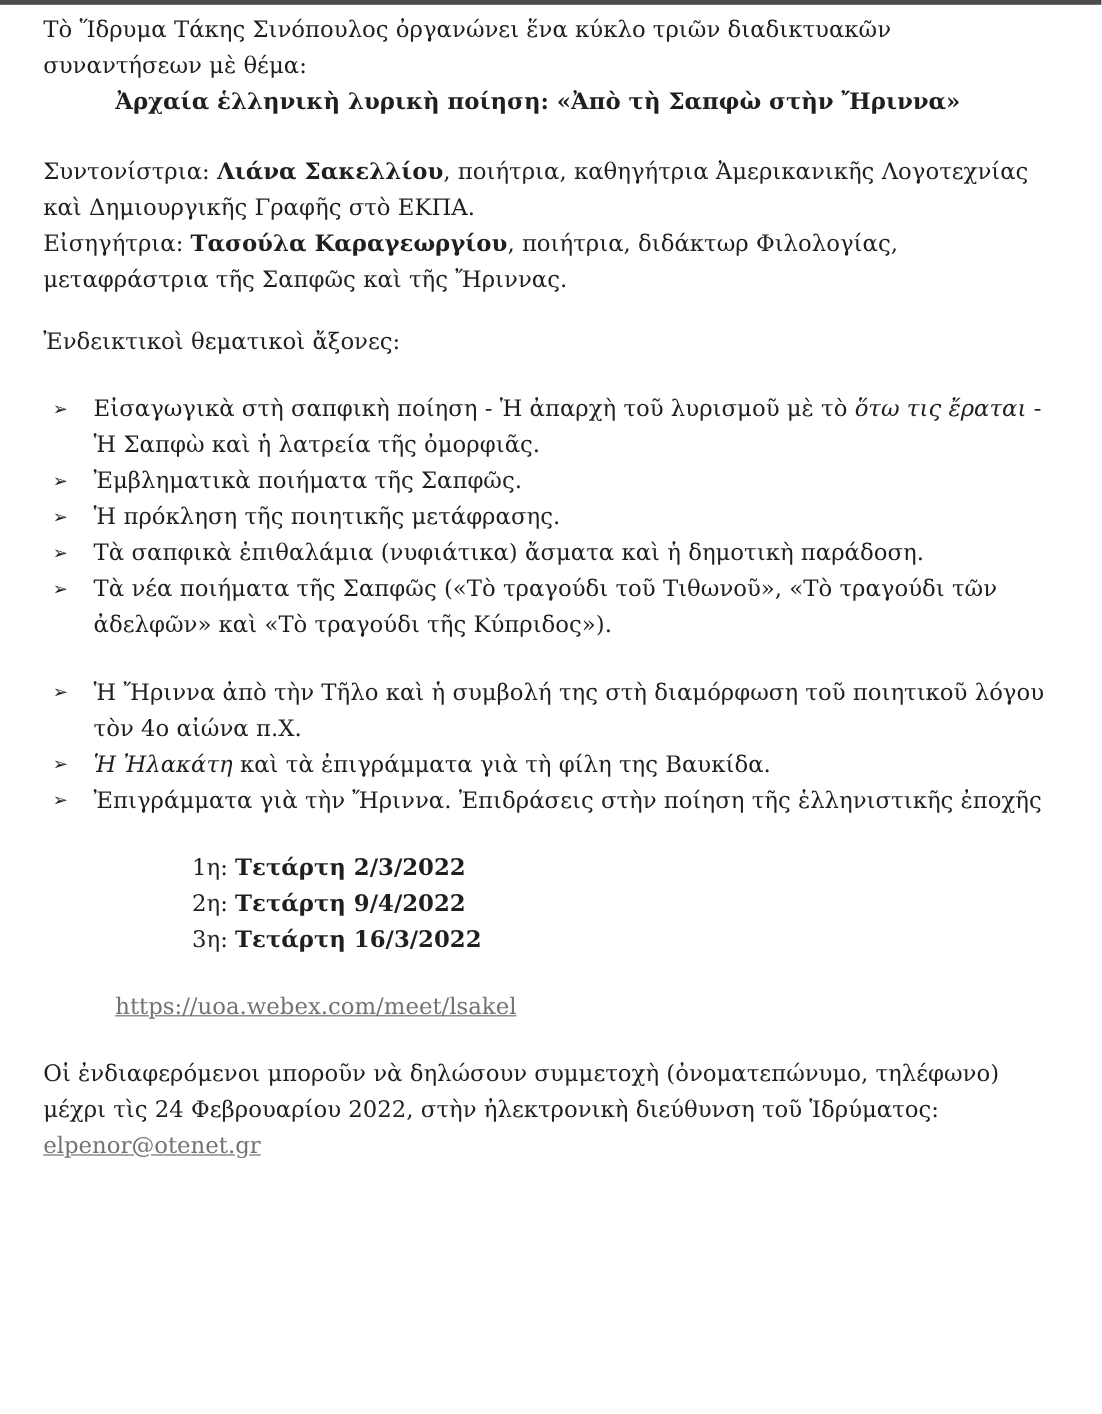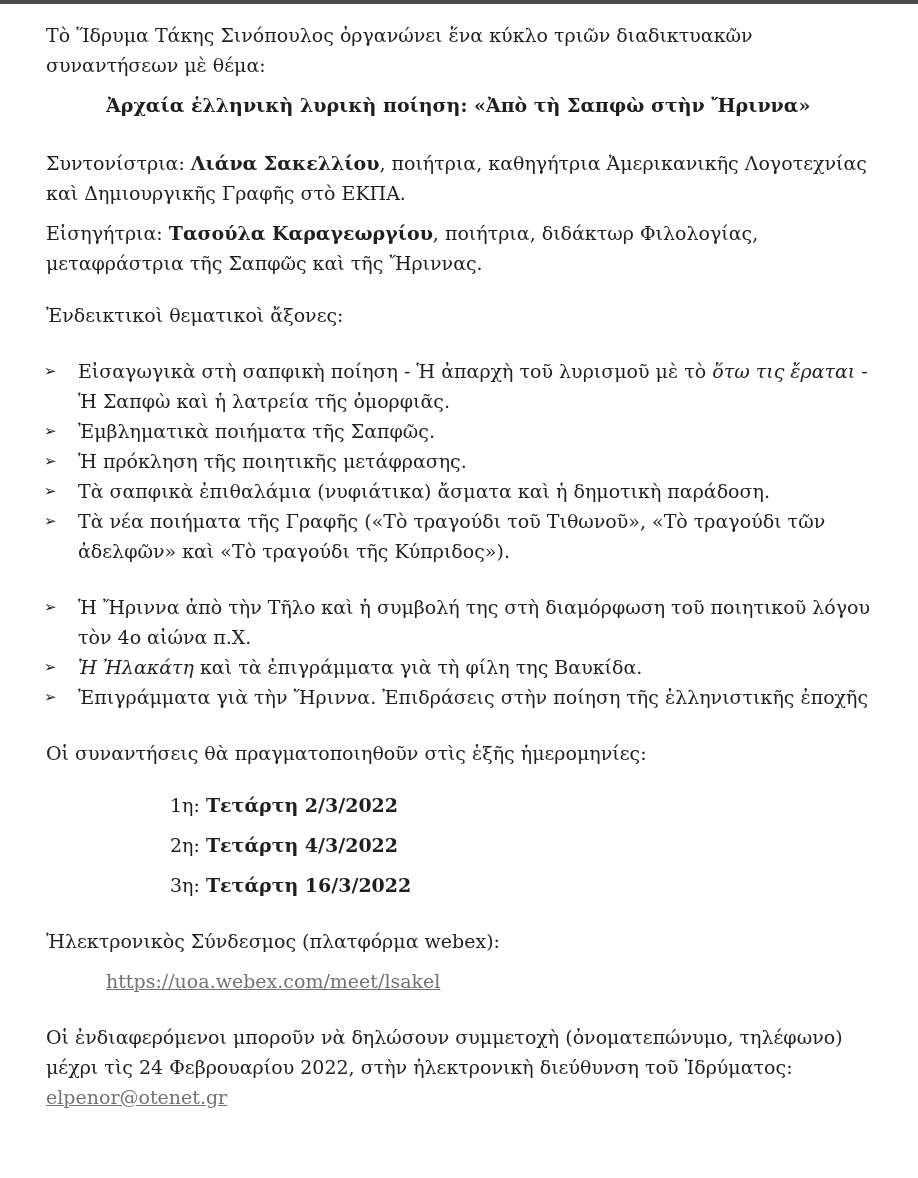--- a/index.html
+++ b/index.html
@@ -18,21 +18,21 @@
     overflow: hidden;
   }
   .top-edge {
     height: 4px;
     width: 100%;
     background: #4b4b4b;
   }
   .page {
     padding: 6px 38px 30px 36px;
   }
-  p { margin: 10px; }
+  p { margin: 0; }
   .b { font-weight: bold; }
   .i { font-style: italic; }
 
   .doc-title {
     font-weight: bold;
     padding-left: 60px;
     margin-bottom: 28px;
   }
   .speakers { margin-bottom: 22px; }
   .axes-label { margin-bottom: 26px; }
@@ -101,48 +101,46 @@
     <div class="bullet">
       <span class="marker">➢</span>
       <span class="btxt">Ἡ πρόκληση τῆς ποιητικῆς μετάφρασης.</span>
     </div>
     <div class="bullet">
       <span class="marker">➢</span>
       <span class="btxt">Τὰ σαπφικὰ ἐπιθαλάμια (νυφιάτικα) ἄσματα καὶ ἡ δημοτικὴ παράδοση.</span>
     </div>
     <div class="bullet">
       <span class="marker">➢</span>
-      <span class="btxt">Τὰ νέα ποιήματα τῆς Γραφῆς («Τὸ τραγούδι τοῦ Τιθωνοῦ», «Τὸ τραγούδι  τῶν ἀδελφῶν» καὶ «Τὸ τραγούδι τῆς Κύπριδος»).</span>
+      <span class="btxt">Τὰ νέα ποιήματα τῆς Σαπφῶς («Τὸ τραγούδι τοῦ Τιθωνοῦ», «Τὸ τραγούδι  τῶν ἀδελφῶν» καὶ «Τὸ τραγούδι τῆς Κύπριδος»).</span>
     </div>
   </div>
 
 
   <div class="bullet-list">
     <div class="bullet">
       <span class="marker">➢</span>
       <span class="btxt">Ἡ Ἤριννα  ἀπὸ τὴν Τῆλο καὶ ἡ συμβολή της στὴ διαμόρφωση τοῦ ποιητικοῦ λόγου τὸν 4ο αἰώνα π.Χ.</span>
     </div>
     <div class="bullet">
       <span class="marker">➢</span>
       <span class="btxt"><span class="i">Ἡ Ἠλακάτη</span><span> καὶ τὰ ἐπιγράμματα γιὰ τὴ φίλη της Βαυκίδα.</span></span>
     </div>
     <div class="bullet">
       <span class="marker">➢</span>
       <span class="btxt">Ἐπιγράμματα γιὰ τὴν Ἤριννα. Ἐπιδράσεις στὴν ποίηση τῆς ἑλληνιστικῆς ἐποχῆς</span>
     </div>
   </div>
 
-  <p class="schedule-intro">Οἱ συναντήσεις θὰ πραγματοποιηθοῦν στὶς ἑξῆς ἡμερομηνίες:</p>
 
   <div class="dates">
     <p><span>1η: </span><span class="b">Τετάρτη 2/3/2022</span></p>
-    <p><span>2η: </span><span class="b">Τετάρτη 4/3/2022</span></p>
+    <p><span>2η: </span><span class="b">Τετάρτη 9/4/2022</span></p>
     <p><span>3η: </span><span class="b">Τετάρτη 16/3/2022</span></p>
   </div>
 
   <div class="time-block">
-    <p>Ἠλεκτρονικὸς Σύνδεσμος (πλατφόρμα webex):</p>
     <p class="weblink-line"><a class="link" href="#">https://uoa.webex.com/meet/lsakel</a></p>
   </div>
 
   <p class="registration"><span>Οἱ ἐνδιαφερόμενοι μποροῦν νὰ δηλώσουν συμμετοχὴ (ὀνοματεπώνυμο, τηλέφωνο) μέχρι τὶς 24 Φεβρουαρίου 2022, στὴν ἠλεκτρονικὴ διεύθυνση τοῦ Ἱδρύματος: </span><a class="link" href="#">elpenor@otenet.gr</a></p>
 
 </div>
 
 </body></html>

